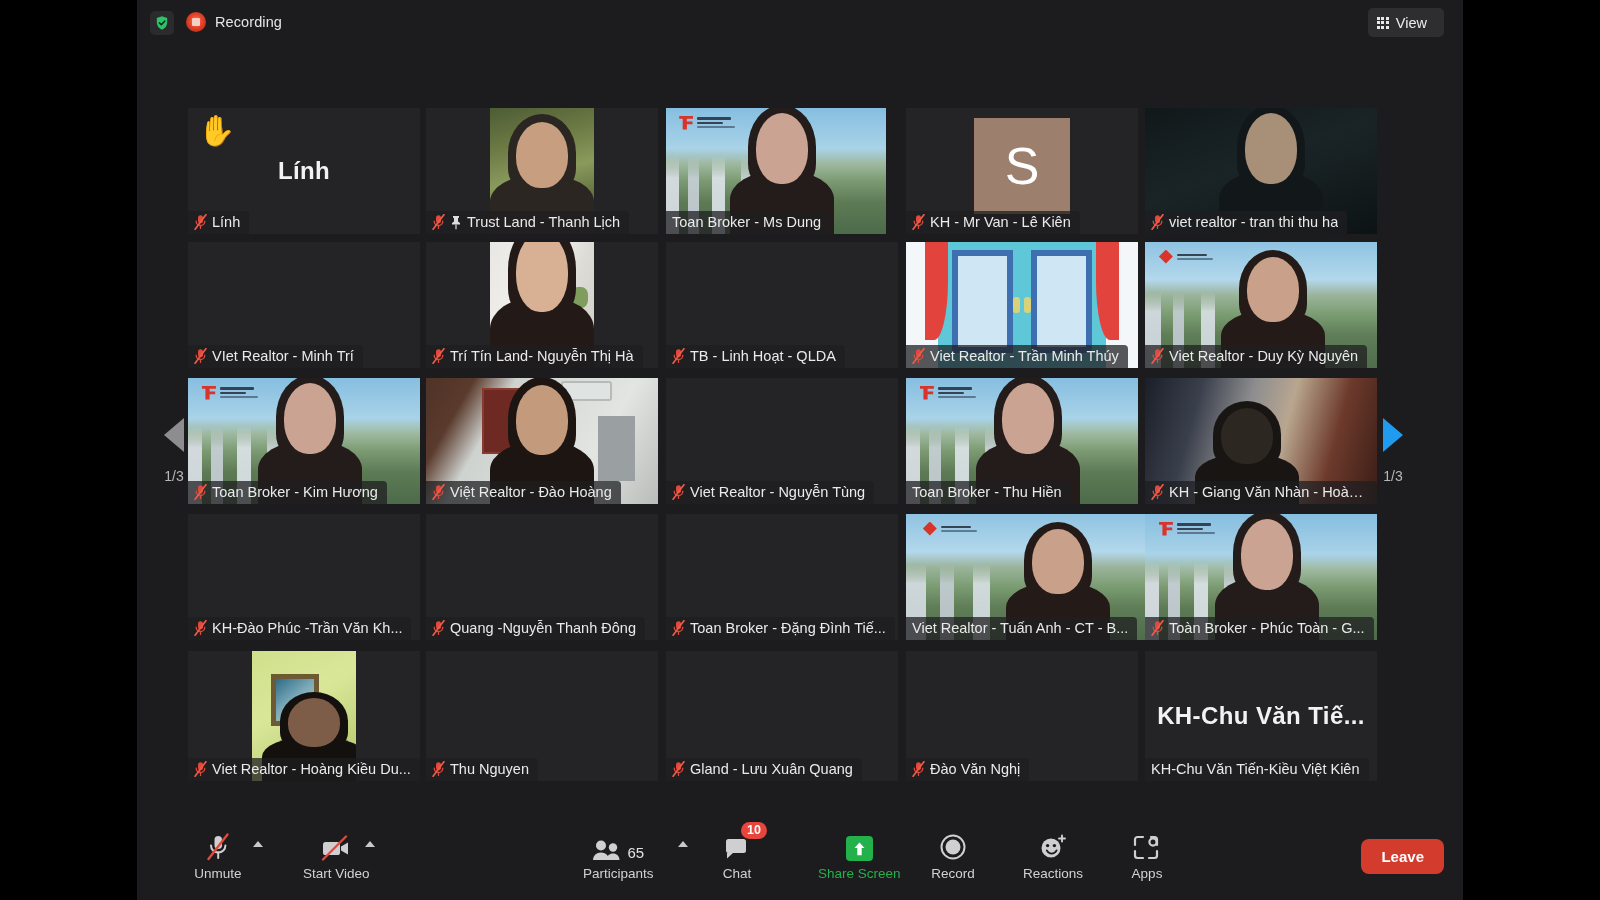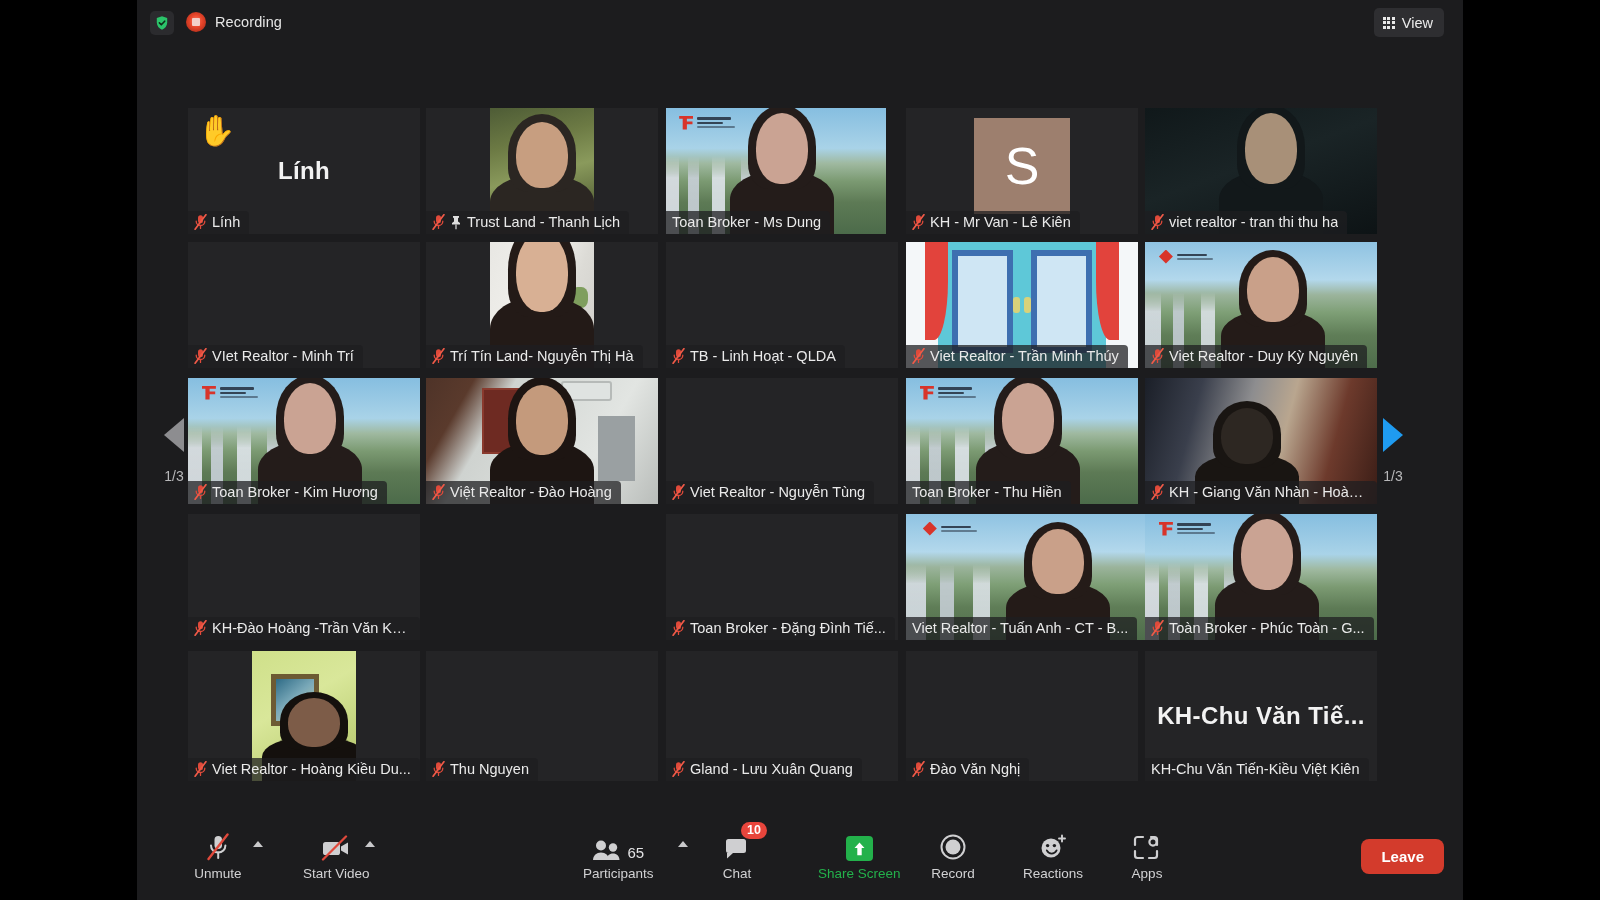--- a/index.html
+++ b/index.html
@@ -45,21 +45,21 @@
   }
   .rec-dot i {
     display:block; width:8px; height:8px; background:#f3cfc8; border-radius:1px;
   }
   .rec-label {
     color:#e6e6e6; font-size:14.5px; letter-spacing:.1px;
   }
 
   .view-btn {
     position:absolute; right:19px; top:8px;
-    height:29px; padding:0 11px 0 9px;
+    height:29px; padding:0 17px 0 9px;
     background:#2e2e31; border-radius:5px;
     display:flex; align-items:center; gap:7px;
     cursor:pointer;
   }
   .grid-glyph {
     display:grid; grid-template-columns:repeat(3,3px); grid-template-rows:repeat(3,3px);
     gap:1.5px;
   }
   .grid-glyph i { display:block; width:3px; height:3px; background:#e9e9e9; }
   .view-btn span { color:#ececec; font-size:14.5px; }
@@ -547,21 +547,33 @@
         </div>
         <div class="tile" style="left: 0px; top: 406px; width: 232px; height: 126px;">
           <div class="namebar">
       <svg class="mute-ico" viewBox="0 0 13 16">
     <rect x="4" y="1.2" width="5" height="8" rx="2.5" fill="#e04a3a"></rect>
     <path d="M2.2 7.2c0 2.4 1.9 4.3 4.3 4.3s4.3-1.9 4.3-4.3" stroke="#e04a3a" stroke-width="1.3" fill="none" stroke-linecap="round"></path>
     <line x1="6.5" y1="11.5" x2="6.5" y2="14.4" stroke="#e04a3a" stroke-width="1.3" stroke-linecap="round"></line>
     <line x1="1.1" y1="15.2" x2="11.9" y2="0.8" stroke="#f05a48" stroke-width="1.7" stroke-linecap="round"></line>
   </svg>
 
-      <span class="nm">KH-Đào Hoàng -Trần Văn Kh...</span>
+      <span class="nm">KH-Đào Phúc -Trần Văn Kh...</span>
+    </div>
+        </div>
+        <div class="tile" style="left: 238px; top: 406px; width: 232px; height: 126px;">
+          <div class="namebar">
+      <svg class="mute-ico" viewBox="0 0 13 16">
+    <rect x="4" y="1.2" width="5" height="8" rx="2.5" fill="#e04a3a"></rect>
+    <path d="M2.2 7.2c0 2.4 1.9 4.3 4.3 4.3s4.3-1.9 4.3-4.3" stroke="#e04a3a" stroke-width="1.3" fill="none" stroke-linecap="round"></path>
+    <line x1="6.5" y1="11.5" x2="6.5" y2="14.4" stroke="#e04a3a" stroke-width="1.3" stroke-linecap="round"></line>
+    <line x1="1.1" y1="15.2" x2="11.9" y2="0.8" stroke="#f05a48" stroke-width="1.7" stroke-linecap="round"></line>
+  </svg>
+
+      <span class="nm">Quang -Nguyễn Thanh Đông</span>
     </div>
         </div>
         <div class="tile" style="left: 478px; top: 406px; width: 232px; height: 126px;">
           <div class="namebar">
       <svg class="mute-ico" viewBox="0 0 13 16">
     <rect x="4" y="1.2" width="5" height="8" rx="2.5" fill="#e04a3a"></rect>
     <path d="M2.2 7.2c0 2.4 1.9 4.3 4.3 4.3s4.3-1.9 4.3-4.3" stroke="#e04a3a" stroke-width="1.3" fill="none" stroke-linecap="round"></path>
     <line x1="6.5" y1="11.5" x2="6.5" y2="14.4" stroke="#e04a3a" stroke-width="1.3" stroke-linecap="round"></line>
     <line x1="1.1" y1="15.2" x2="11.9" y2="0.8" stroke="#f05a48" stroke-width="1.7" stroke-linecap="round"></line>
   </svg>

